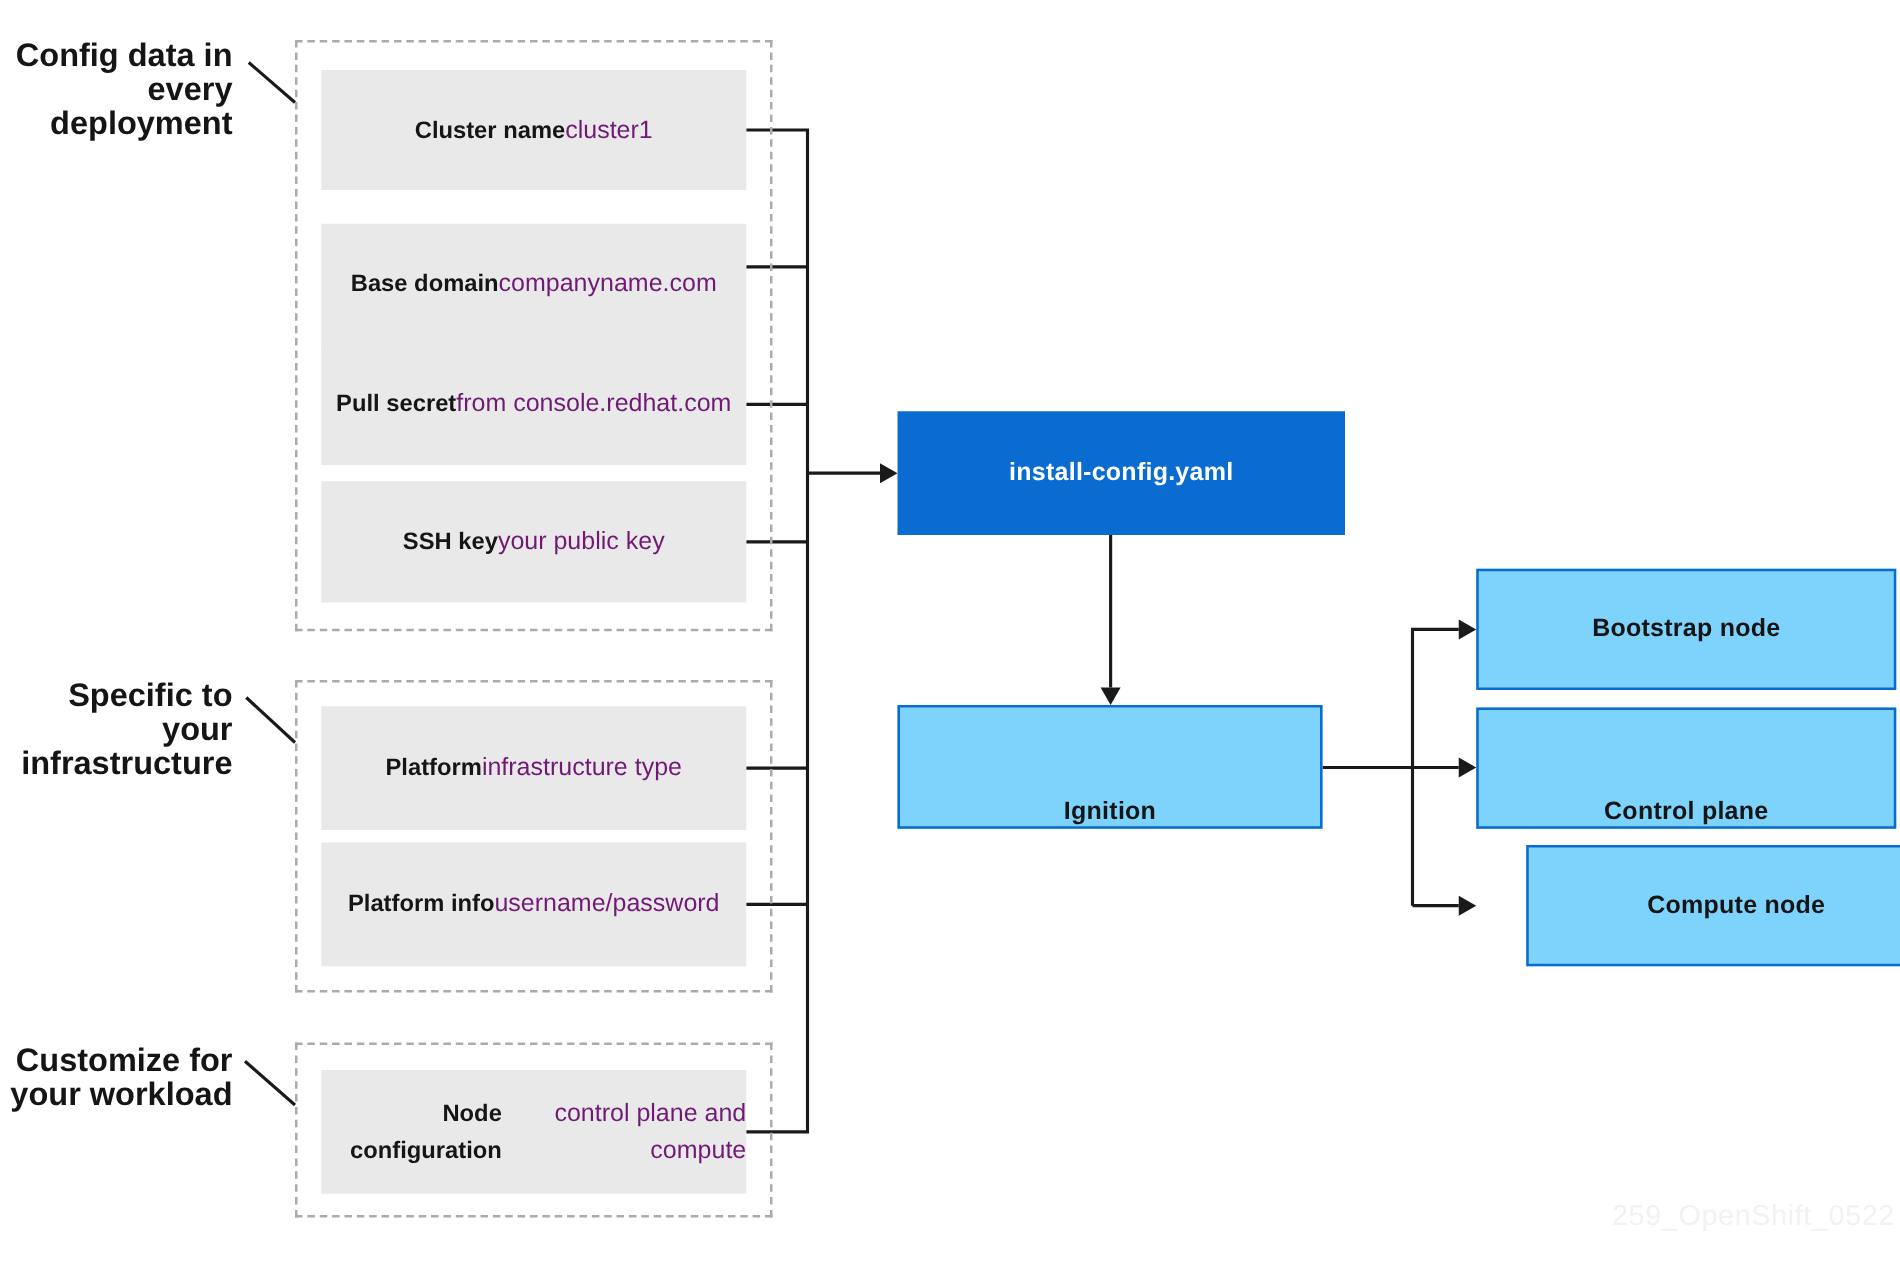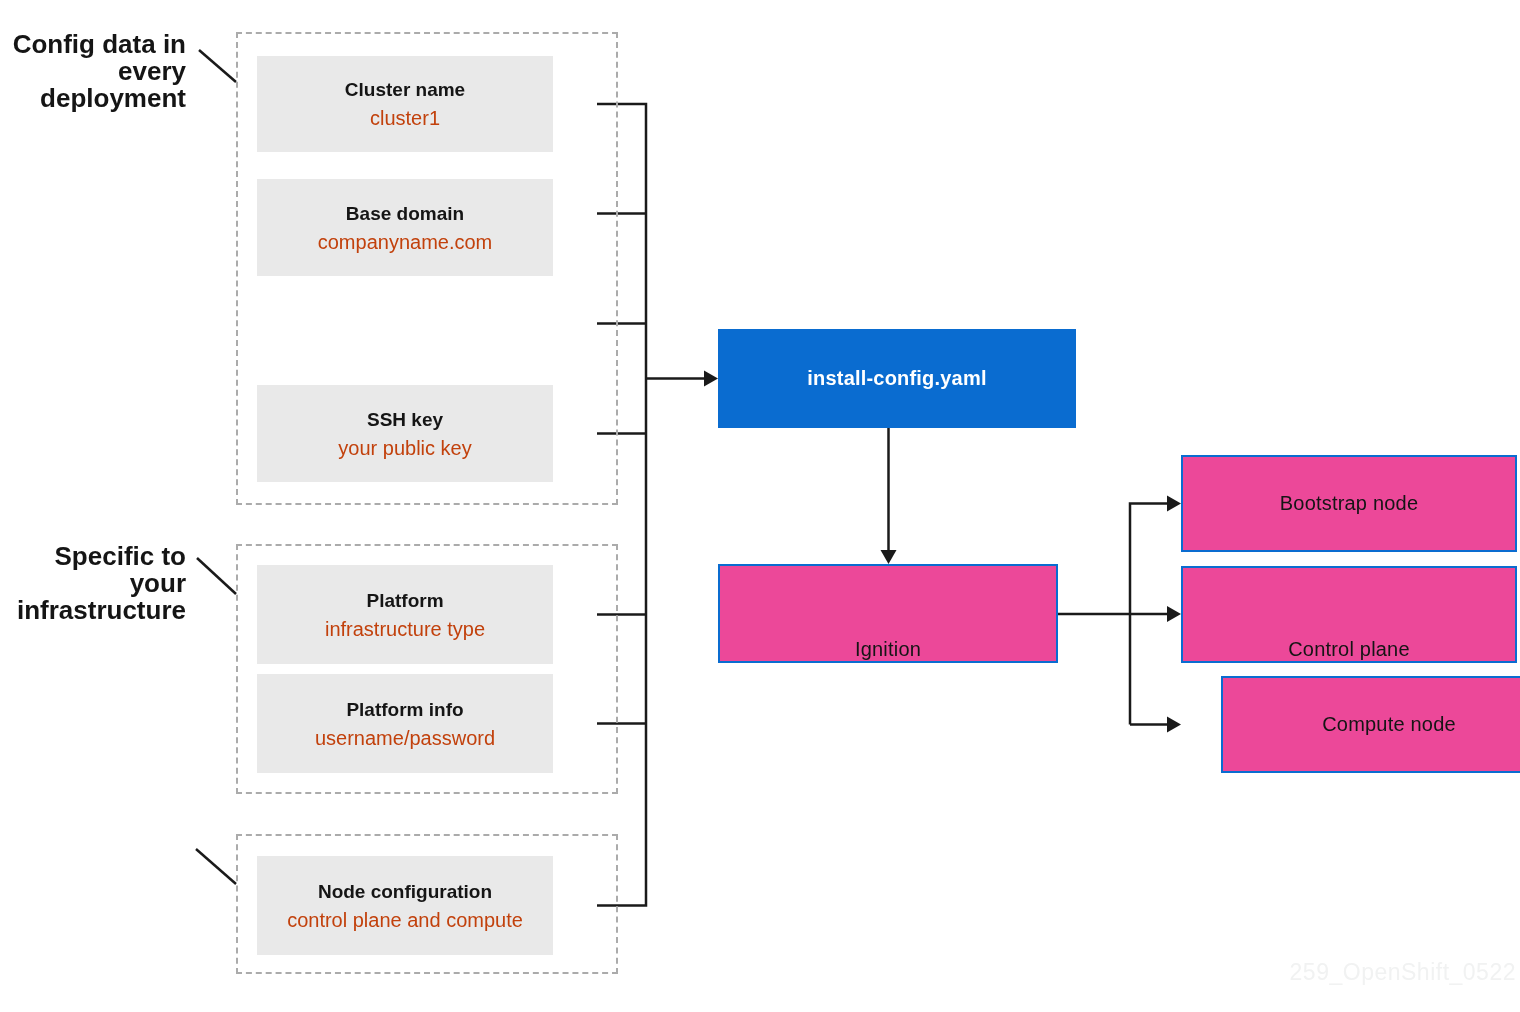--- a/index.html
+++ b/index.html
@@ -17,41 +17,41 @@
     color:var(--text);
   }
   svg.wires{position:absolute;left:0;top:0;width:1520px;height:1012px;}
   svg.wires path{stroke:var(--line);stroke-width:2.5;fill:none;}
   svg.wires polygon{fill:var(--line);stroke:none;}
 
   .group{
     position:absolute;border:2px dashed var(--dashed-border);background:transparent;
   }
   .item-box{
-    position:absolute;left:257px;width:296px;background:var(--box-fill);
-    display:flex;flex-direction:column;align-items:center;justify-content:center;
+    position:absolute;left:257px;width:340px;background:var(--box-fill);
+    display:flex;align-items:center;justify-content:center;
     text-align:right;
   }
   .item-title{font-size:19px;font-weight:700;line-height:29px;color:var(--text);}
-  .item-sub{font-size:20px;font-weight:400;line-height:29px;color:#c2410c;}
+  .item-sub{font-size:20px;font-weight:400;line-height:29px;color:#701a75;}
 
   .annotation{
     position:absolute;left:0;width:186px;text-align:right;
     font-size:26px;font-weight:700;line-height:27px;white-space:pre-line;color:var(--text);
   }
 
   .blue-box{
     position:absolute;left:718px;top:329px;width:358px;height:99px;
     background:var(--accent-blue);display:flex;align-items:center;justify-content:center;
     color:#ffffff;font-size:20px;font-weight:600;letter-spacing:.2px;
   }
   .outline-box{
-    position:absolute;background:#ec4899;border:2px solid var(--accent-blue);
+    position:absolute;background:#7dd3fc;border:2px solid var(--accent-blue);
     display:flex;align-items:center;justify-content:center;
-    font-size:20px;font-weight:400;color:var(--text);letter-spacing:.2px;
+    font-size:20px;font-weight:700;color:var(--text);letter-spacing:.2px;
   }
   .ignition{left:718px;top:564px;width:340px;height:99px;align-items:flex-end;}
   .out-bootstrap{left:1181px;top:455px;width:336px;height:97px;}
   .out-control{left:1181px;top:566px;width:336px;height:97px;align-items:flex-end;}
   .out-compute{left:1181px;top:676px;width:336px;height:97px;margin-left:40px;}
 
   .watermark{
     position:absolute;right:4px;top:959px;font-size:23px;font-weight:400;
     color:var(--watermark);letter-spacing:.5px;
   }
@@ -85,32 +85,38 @@
     <path d="M1130 724.5 L1130 503.5 L1167 503.5"></path>
     <polygon points="1167,495.5 1167,511.5 1181,503.5"></polygon>
     <path d="M1130 724.5 L1167 724.5"></path>
     <polygon points="1167,716.5 1167,732.5 1181,724.5"></polygon>
   </svg>
 
   <div class="annotation" style="top:31px">Config data in
 every deployment</div>
   <div class="annotation" style="top:543px">Specific to your
 infrastructure</div>
+  <div class="annotation" style="top:835px">Customize for
+your workload</div>
 
   <div class="group" style="left:236px;top:32px;width:382px;height:473px"></div>
   <div class="group" style="left:236px;top:544px;width:382px;height:250px"></div>
   <div class="group" style="left:236px;top:834px;width:382px;height:140px"></div>
 
   <div class="item-box" style="top:56px;height:96px">
     <div class="item-title">Cluster name</div>
     <div class="item-sub">cluster1</div>
   </div>
   <div class="item-box" style="top:179px;height:97px">
     <div class="item-title">Base domain</div>
     <div class="item-sub">companyname.com</div>
+  </div>
+  <div class="item-box" style="top:275px;height:97px">
+    <div class="item-title">Pull secret</div>
+    <div class="item-sub">from console.redhat.com</div>
   </div>
   <div class="item-box" style="top:385px;height:97px">
     <div class="item-title">SSH key</div>
     <div class="item-sub">your public key</div>
   </div>
   <div class="item-box" style="top:674px;height:99px">
     <div class="item-title">Platform info</div>
     <div class="item-sub">username/password</div>
   </div>
   <div class="item-box" style="top:565px;height:99px">

